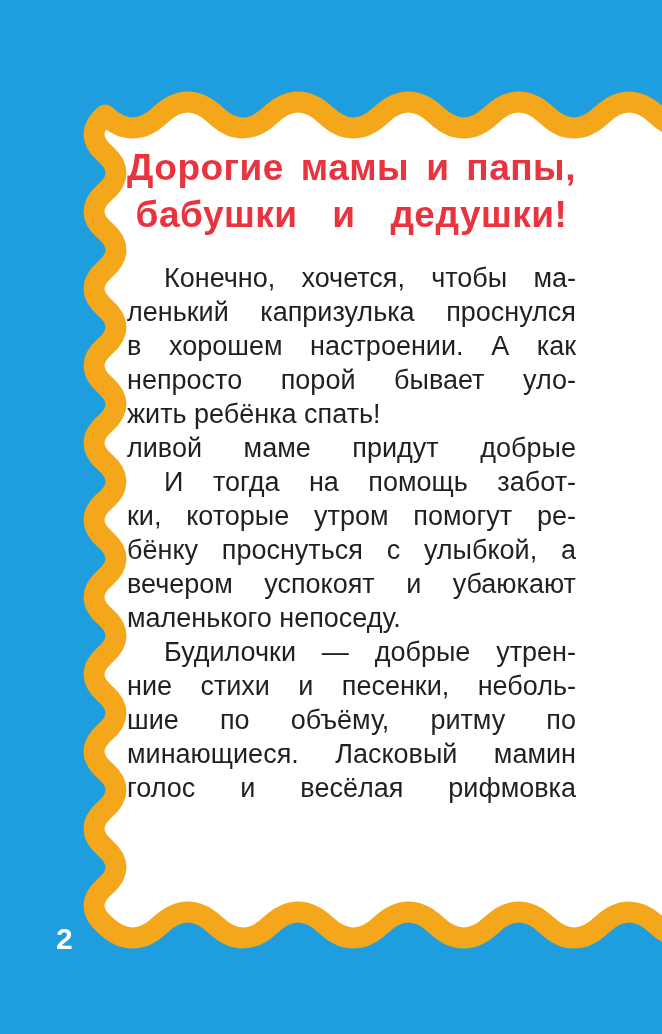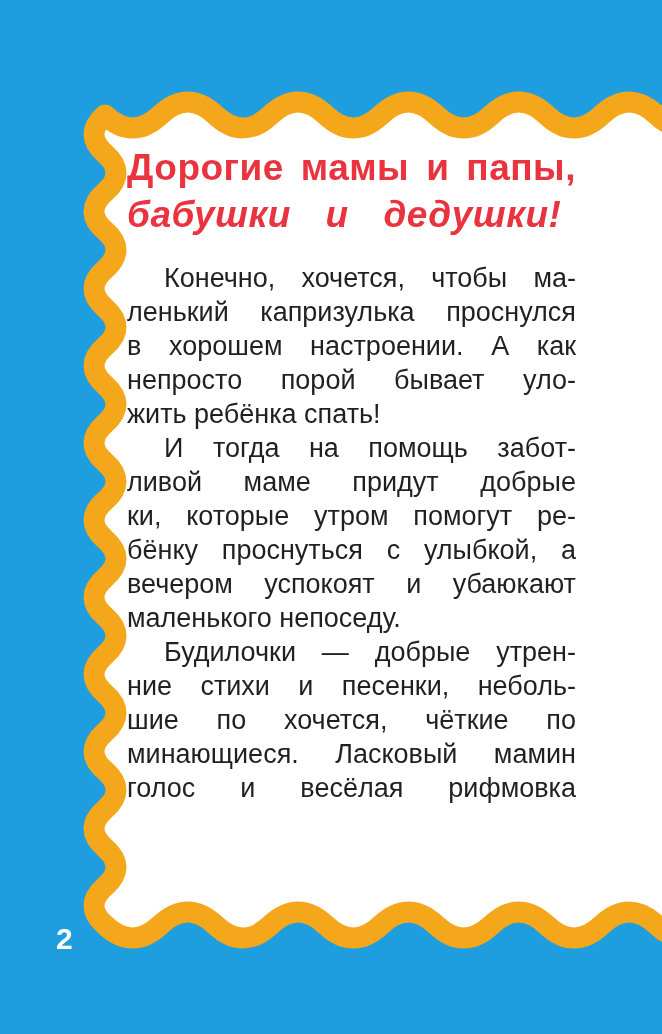--- a/index.html
+++ b/index.html
@@ -26,21 +26,21 @@
   }
   .heading{
     margin:4px 0 23px 0;
     color:var(--red);
     font-weight:bold;
     font-size:37px;
     line-height:47px;
     letter-spacing:0.5px;
   }
   .h-line.justify{text-align:justify;text-align-last:justify;}
-  .h-line.center{text-align:left;word-spacing:24px;font-style:italic;}
+  .h-line.center{text-align:center;word-spacing:24px;}
   .body-line{
     color:var(--ink);
     font-size:27px;
     line-height:34px;
     text-align:justify;
     text-align-last:justify;
     white-space:normal;
   }
   .body-line.first{padding-left:37px;}
   .body-line.last{text-align-last:left;}
@@ -65,29 +65,29 @@
     <h1 class="heading">
       <div class="h-line justify">Дорогие мамы и папы,</div>
       <div class="h-line center">бабушки и дедушки!</div>
     </h1>
     <div id="body-text">
         <div class="body-line first">Конечно, хочется, чтобы ма-</div>
         <div class="body-line">ленький капризулька проснулся</div>
         <div class="body-line">в хорошем настроении. А как</div>
         <div class="body-line">непросто порой бывает уло-</div>
         <div class="body-line last">жить ребёнка спать!</div>
+        <div class="body-line">ливой маме придут добрые</div>
         <div class="body-line first">И тогда на помощь забот-</div>
-        <div class="body-line">ливой маме придут добрые</div>
         <div class="body-line">ки, которые утром помогут ре-</div>
         <div class="body-line">бёнку проснуться с улыбкой, а</div>
         <div class="body-line">вечером успокоят и убаюкают</div>
         <div class="body-line last">маленького непоседу.</div>
         <div class="body-line first">Будилочки — добрые утрен-</div>
         <div class="body-line">ние стихи и песенки, неболь-</div>
-        <div class="body-line">шие по хочется, чёткие по</div>
+        <div class="body-line">шие по объёму, ритму по</div>
         <div class="body-line">минающиеся. Ласковый мамин</div>
         <div class="body-line">голос и весёлая рифмовка</div>
       </div>
   </div>
 
   <div class="page-number">2</div>
 
 </div>
 
 </body></html>

